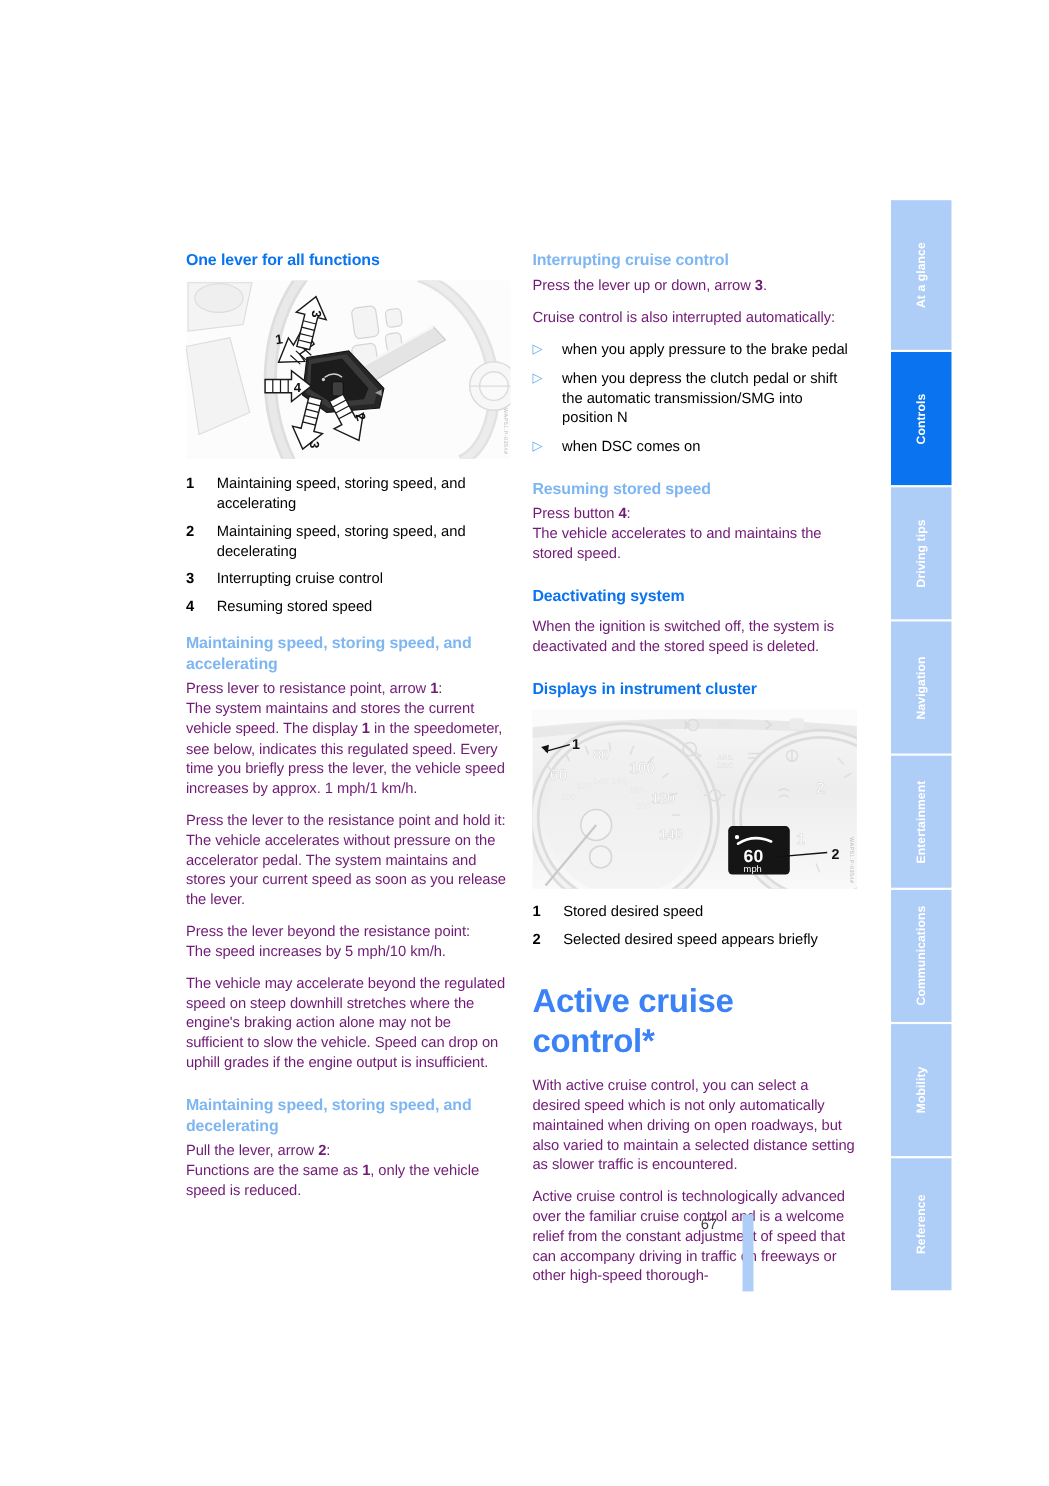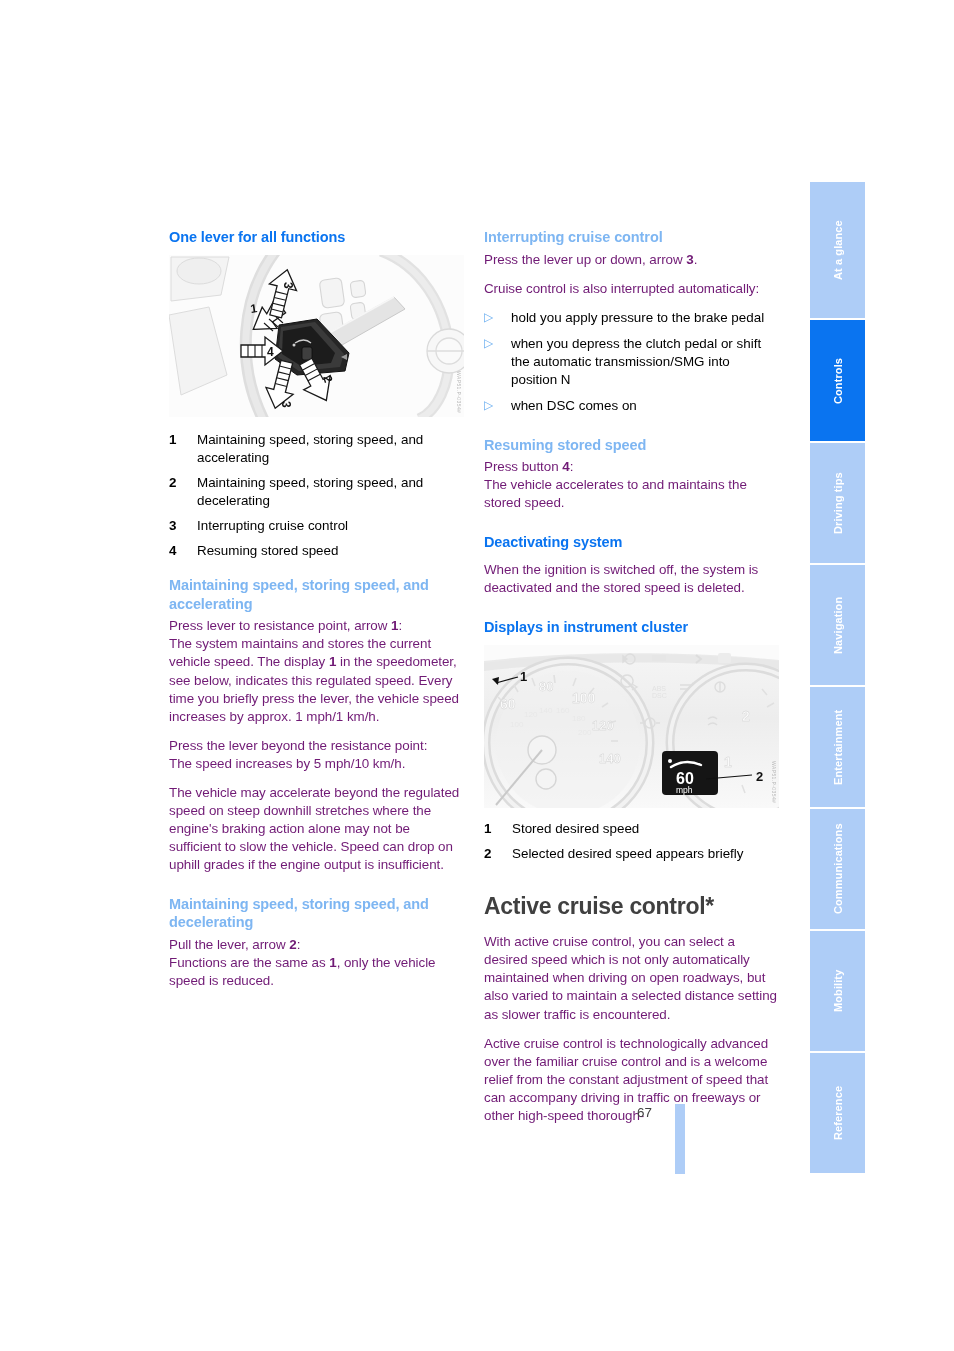--- a/index.html
+++ b/index.html
@@ -30,22 +30,22 @@
   }
   h2.light {
     color:#7eb6f2;
     font-size:14.5px;
     font-weight:bold;
     margin:0 0 4px 0;
     line-height:1.28;
     letter-spacing:-0.1px;
   }
   h1.chapter {
-    color:#404040;
-    font-size:23px;
+    color:#3b82f6;
+    font-size:30px;
     font-weight:bold;
     margin:0 0 13px 0;
     line-height:1.2;
     letter-spacing:-0.3px;
   }
 
   p.body {
     font-size:13.4px;
     color:#701a75;
     margin:0 0 11px 0;
@@ -241,20 +241,21 @@
         <span class="txt">Resuming stored speed</span>
       </li>
     </ol>
 
     <div class="spacer-lg"></div>
 
     <h2 class="light">Maintaining speed, storing speed, and accelerating</h2>
 
     <p class="body"><span>Press lever to resistance point, arrow </span><b>1</b><span>:</span><br><span>The system maintains and stores the current vehicle speed. The display </span><b>1</b><span> in the speedometer, see below, indicates this regulated speed. Every time you briefly press the lever, the vehicle speed increases by approx. 1 mph/1 km/h.</span></p>
 
+    <p class="body"><span>Press the lever to the resistance point and hold it:</span><br><span>The vehicle accelerates without pressure on the accelerator pedal. The system maintains and stores your current speed as soon as you release the lever.</span></p>
 
     <p class="body"><span>Press the lever beyond the resistance point:</span><br><span>The speed increases by 5 mph/10 km/h.</span></p>
 
     <p class="body">The vehicle may accelerate beyond the regulated speed on steep downhill stretches where the engine's braking action alone may not be sufficient to slow the vehicle. Speed can drop on uphill grades if the engine output is insufficient.</p>
 
     <div class="spacer-md"></div>
 
     <h2 class="light">Maintaining speed, storing speed, and decelerating</h2>
 
     <p class="body"><span>Pull the lever, arrow </span><b>2</b><span>:</span><br><span>Functions are the same as </span><b>1</b><span>, only the vehicle speed is reduced.</span></p>
@@ -265,21 +266,21 @@
 
     <h2 class="light">Interrupting cruise control</h2>
 
     <p class="body"><span>Press the lever up or down, arrow </span><b>3</b><span>.</span></p>
 
     <p class="body">Cruise control is also interrupted automatically:</p>
 
     <ul class="bullets">
       <li>
         <span class="tri">▷</span>
-        <span class="txt">hold you apply pressure to the brake pedal</span>
+        <span class="txt">when you apply pressure to the brake pedal</span>
       </li>
       <li>
         <span class="tri">▷</span>
         <span class="txt">when you depress the clutch pedal or shift the automatic transmission/SMG into position N</span>
       </li>
       <li>
         <span class="tri">▷</span>
         <span class="txt">when DSC comes on</span>
       </li>
     </ul>

